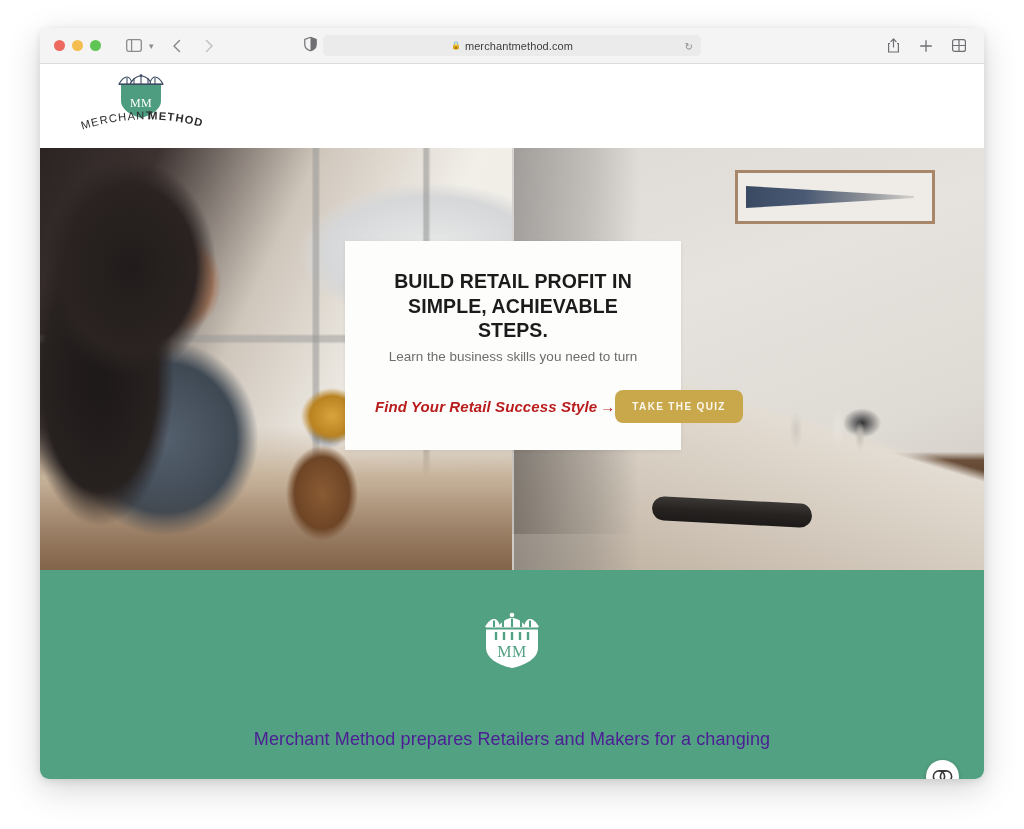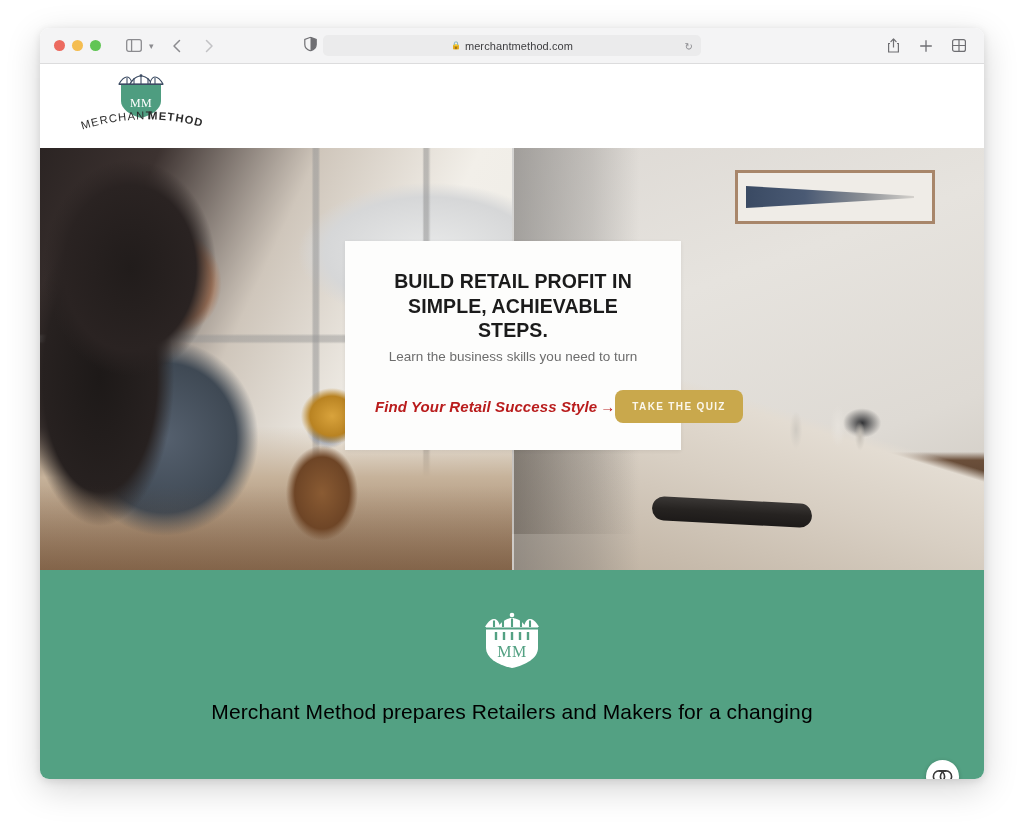--- a/index.html
+++ b/index.html
@@ -222,25 +222,25 @@
 
   
   .green {
     position:relative;
     height:238px; background:#53a183;
     display:flex; flex-direction:column; align-items:center;
     padding-top:42px;
   }
   .green-crest { width:56px; height:58px; }
   .green-text {
-    margin-top:24px;
+    margin-top:54px;
     width:620px;
     text-align:center;
-    font-size:21px; line-height:1.74;
-    color:#000000; font-weight:300;
+    font-size:18px; line-height:1.74;
+    color:#4c1d95; font-weight:300;
     letter-spacing:.1px;
   }
 
   .a11y {
     position:absolute; right:25px; bottom:15px;
     width:33px; height:33px; border-radius:50%;
     background:#ffffff;
     box-shadow:0 1px 4px rgba(0,0,0,.22);
     display:flex; align-items:center; justify-content:center;
   }

